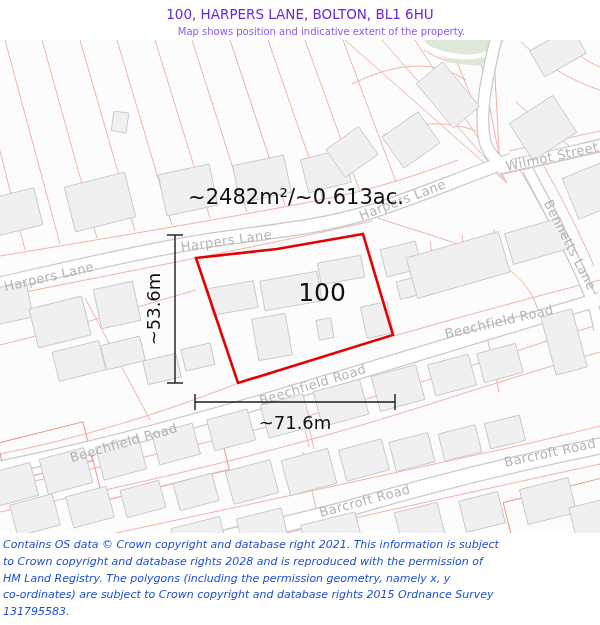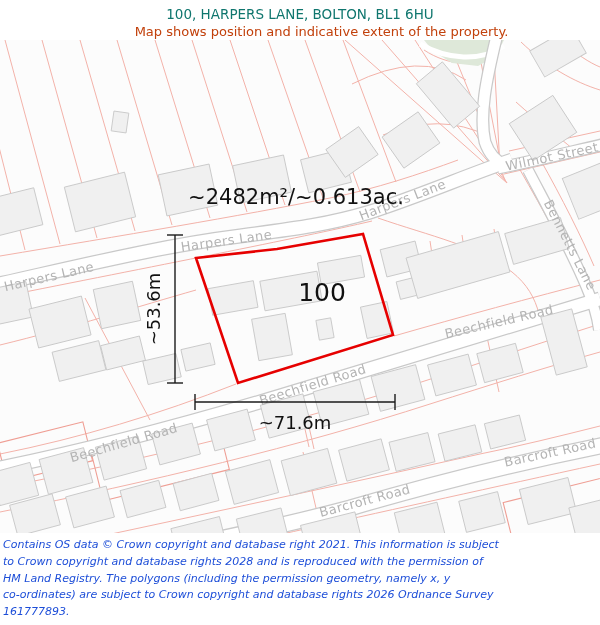--- a/index.html
+++ b/index.html
@@ -1,19 +1,19 @@
 <!DOCTYPE html>
 <html><head>
 <meta charset="utf-8">
 <style>
   html,body{margin:0;padding:0;background:#fff;}
   body{width:600px;height:625px;overflow:hidden;font-family:"DejaVu Sans","Liberation Sans",sans-serif;}
   .header{height:40px;text-align:center;padding-top:5px;box-sizing:border-box;background:#fff;}
-  .header .t1{font-size:13.5px;color:#0f766e;line-height:18px;}
-  .header .t2{font-size:13px;color:#c2410c;line-height:17px;padding-left:43px;}
+  .header .t1{font-size:13.5px;color:#6d28d9;line-height:18px;}
+  .header .t2{font-size:10px;color:#8b5cf6;line-height:17px;padding-left:43px;}
   .mapwrap{width:600px;height:493px;position:relative;background:#fcfcfc;}
   svg{display:block;}
   .pk{stroke:#f3b2a9;fill:none;stroke-width:1;}
   .pk2{stroke:#ef9e94;fill:none;stroke-width:1.1;}
   .b{fill:#f0f0f0;stroke:#c9c9c9;stroke-width:0.9;}
   .casing{stroke:#c9c9c9;fill:none;}
   .roadfill{stroke:#ffffff;fill:none;}
   .green{fill:#dee8d9;stroke:none;}
   .rlabel{fill:#b4b4b4;font-size:13px;letter-spacing:0.4px;}
   .dim{stroke:#1a1a1a;stroke-width:1.4;fill:none;}
@@ -197,15 +197,15 @@
     <line class="dim" x1="395" y1="354" x2="395" y2="370"></line>
     <text class="dimlabel" x="295" y="389" text-anchor="middle">~71.6m</text>
   </g>
 </svg>
 </div>
 
 <div class="footer">
   <div>Contains OS data © Crown copyright and database right 2021. This information is subject</div>
   <div>to Crown copyright and database rights 2028 and is reproduced with the permission of</div>
   <div>HM Land Registry. The polygons (including the permission geometry, namely x, y</div>
-  <div>co-ordinates) are subject to Crown copyright and database rights 2026 Ordnance Survey</div>
-  <div>161777893.</div>
+  <div>co-ordinates) are subject to Crown copyright and database rights 2015 Ordnance Survey</div>
+  <div>131795583.</div>
 </div>
 
 </body></html>

